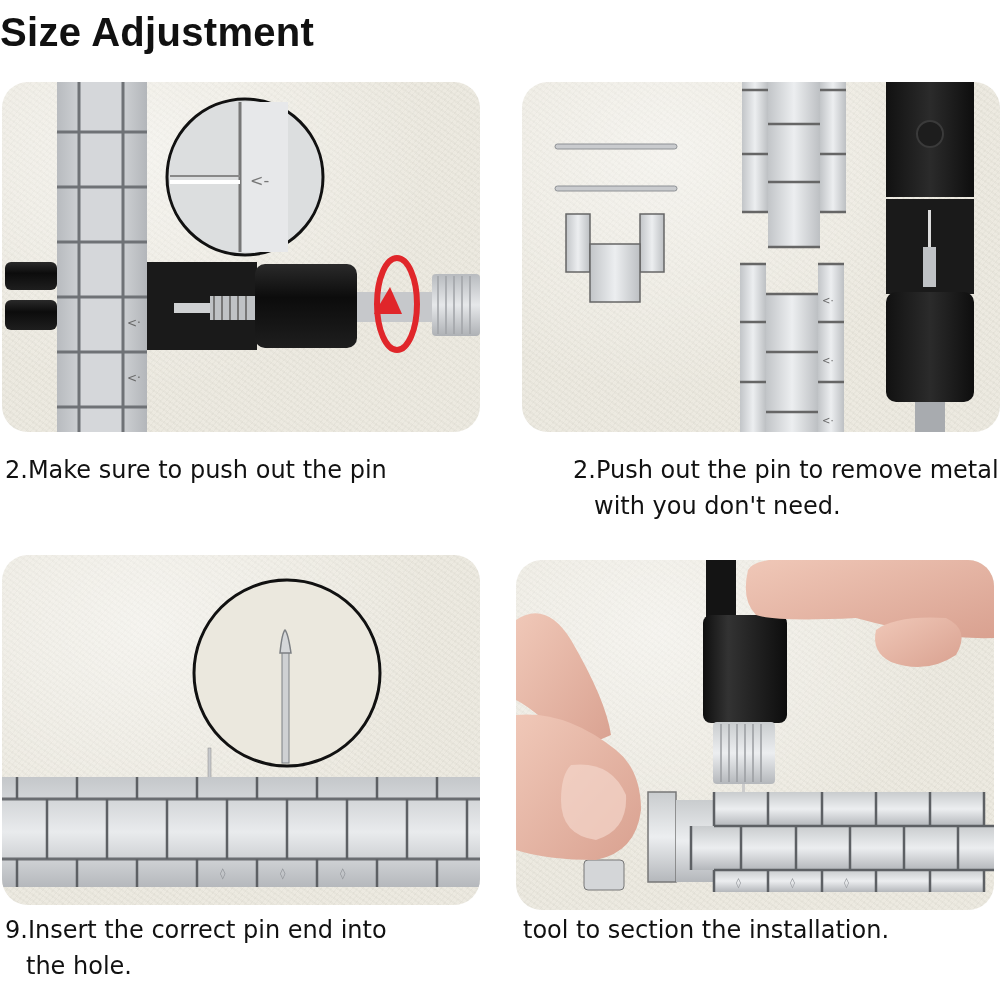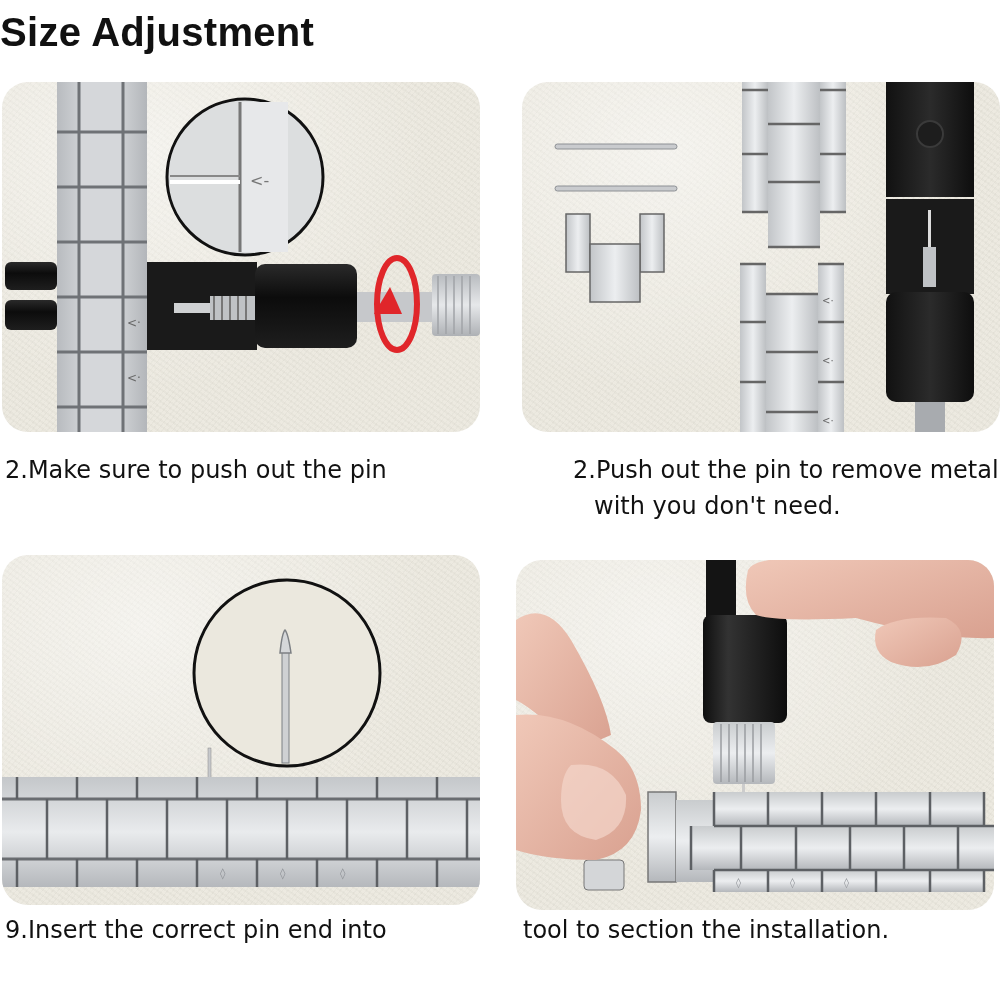--- a/index.html
+++ b/index.html
@@ -333,16 +333,17 @@
 
 <div class="caption c1">
   <span class="line">2.Make sure to push out the pin</span>
 </div>
 <div class="caption c2">
   <span class="line">2.Push out the pin to remove metal</span>
   <span class="line indent">with you don't need.</span>
 </div>
 <div class="caption c3">
   <span class="line">9.Insert the correct pin end into</span>
+  <span class="line indent">the hole.</span>
 </div>
 <div class="caption c4">
   <span class="line">tool to section the installation.</span>
 </div>
 
 </body></html>

